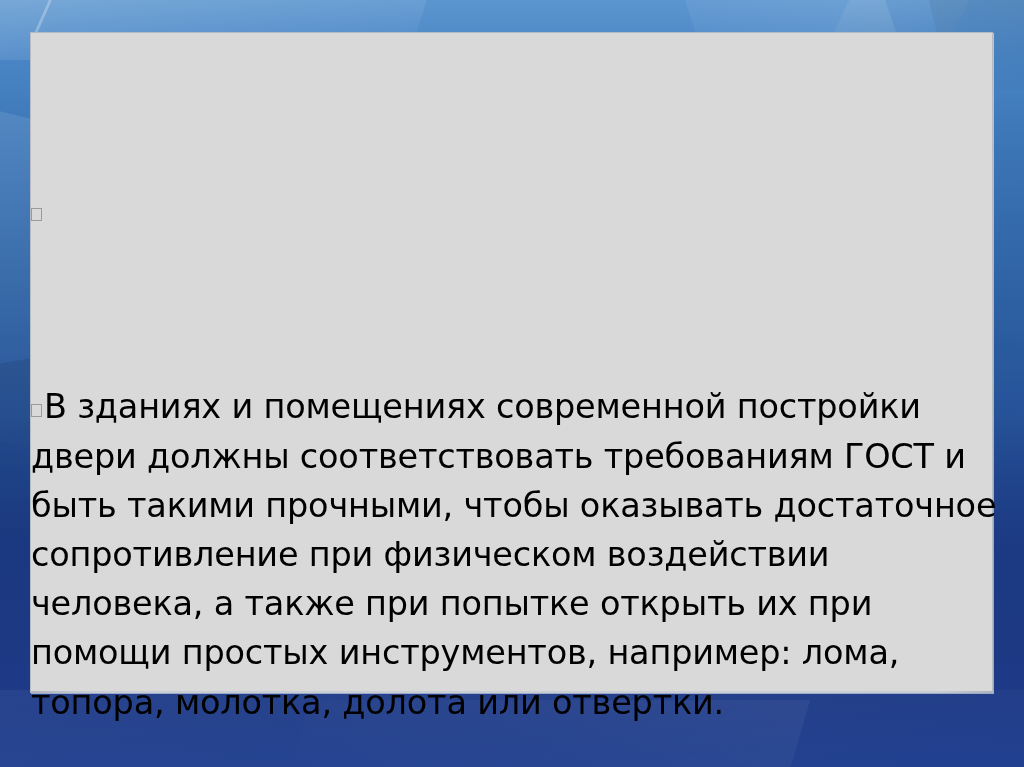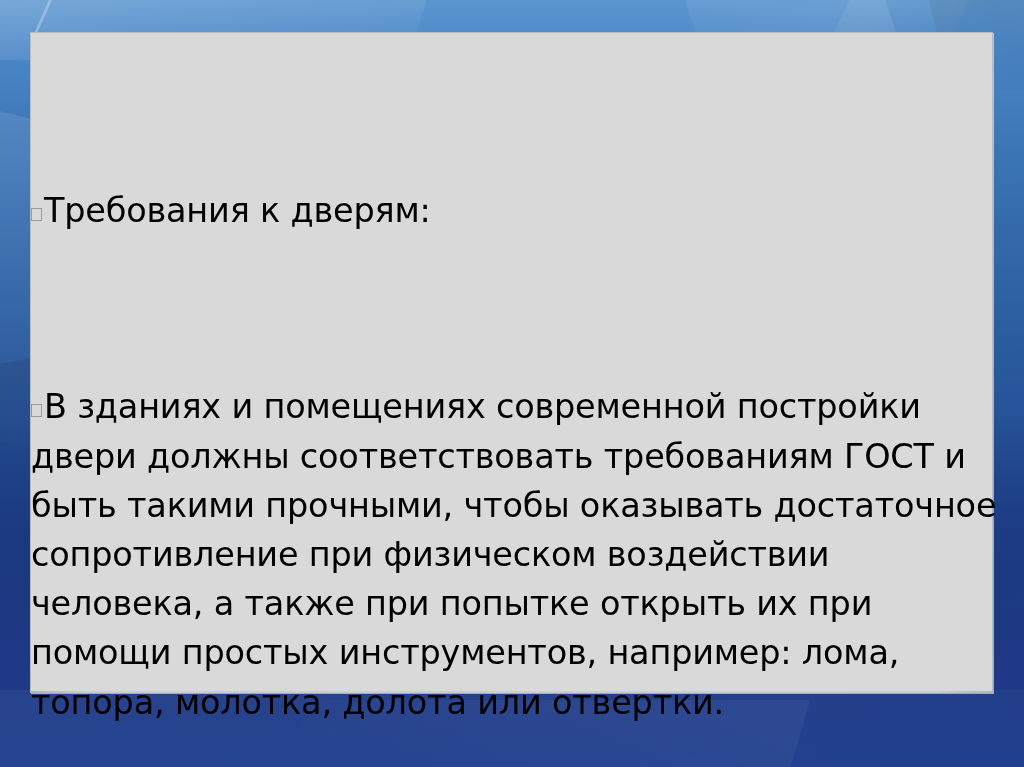--- a/index.html
+++ b/index.html
@@ -160,21 +160,21 @@
   <div class="facet facet-f"></div>
   <div class="facet facet-g"></div>
   <div class="facet facet-h"></div>
   <div class="facet facet-i"></div>
 
   <div class="content-box"></div>
   <div class="seam"></div>
 
   <div class="body-text">
 
-    <p class="para"><span class="bullet"></span><span>Требования к дверям:</span></p>
+    <p class="para"><span class="bullet"></span></p>
 
     <p class="para"><span class="bullet"></span><span>В зданиях и помещениях современной постройки двери должны соответствовать требованиям ГОСТ и быть такими прочными, чтобы оказывать достаточное сопротивление при физическом воздействии человека, а также при попытке открыть их при помощи простых инструментов, например: лома, топора, молотка, долота или отвертки.</span></p>
 
     
 
   </div>
 
 </div>
 
 </body></html>

